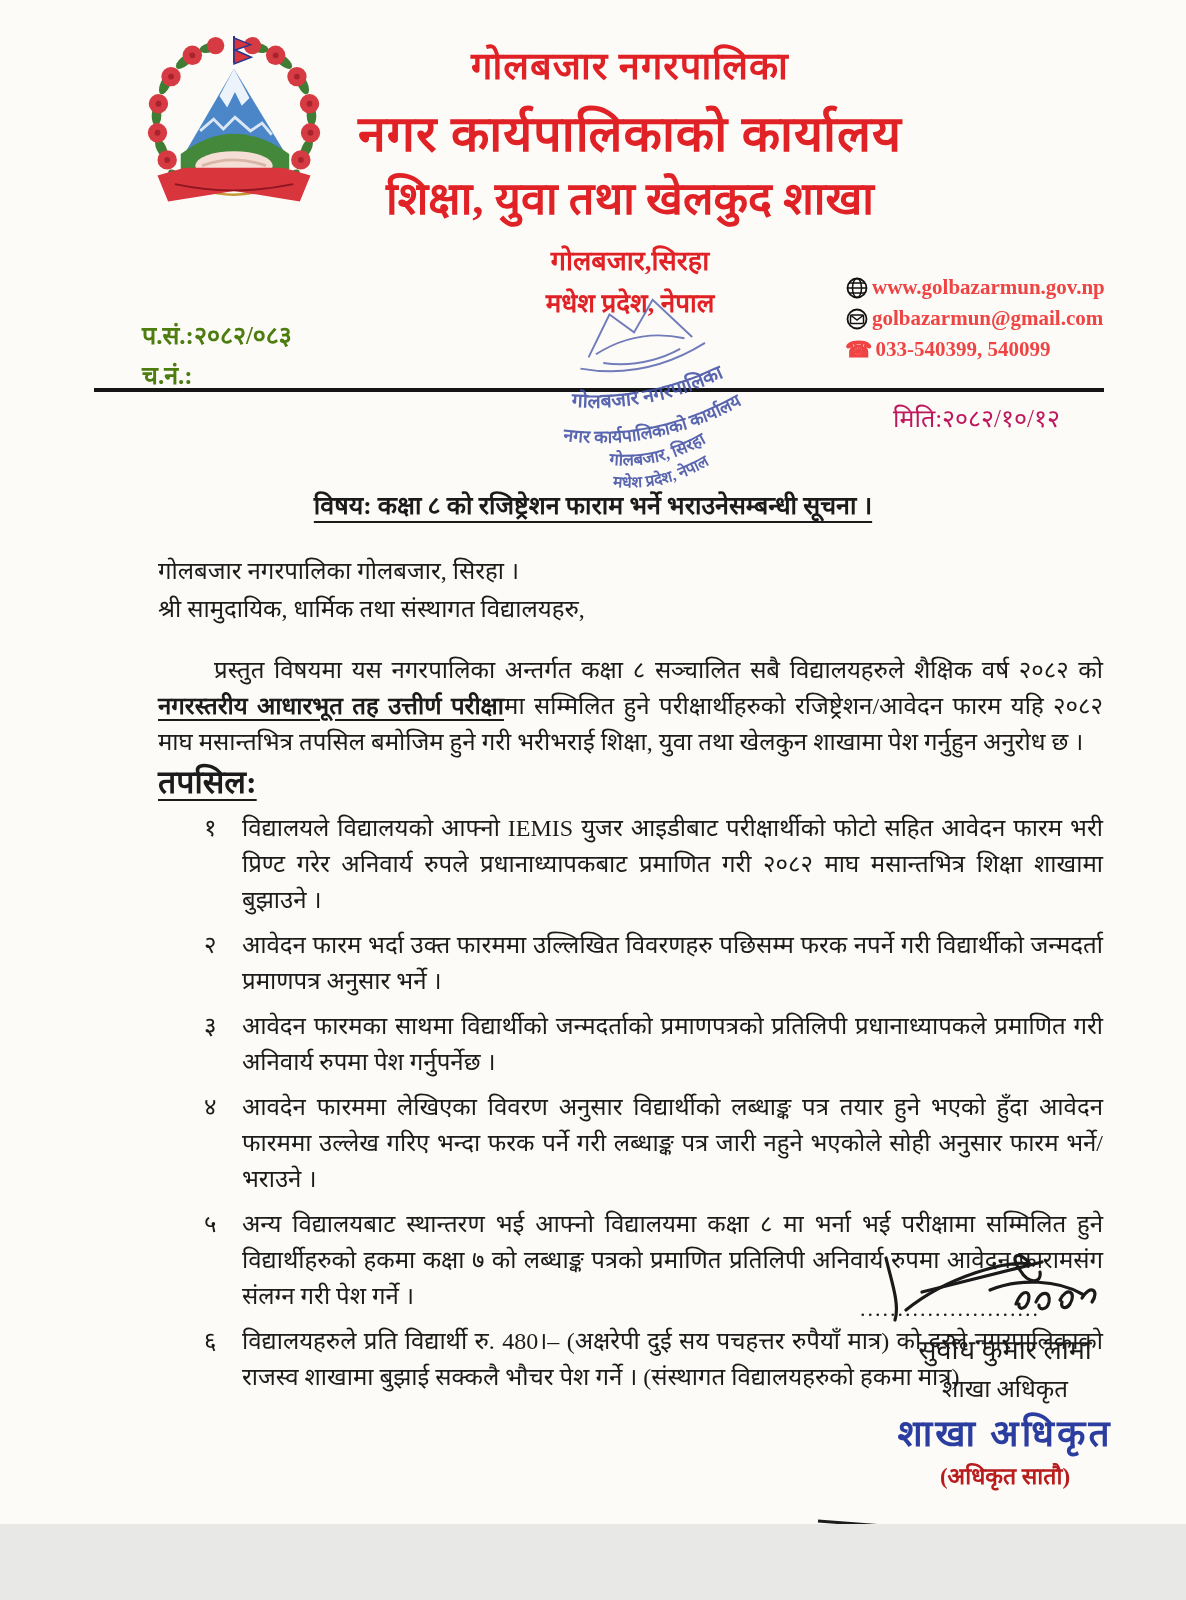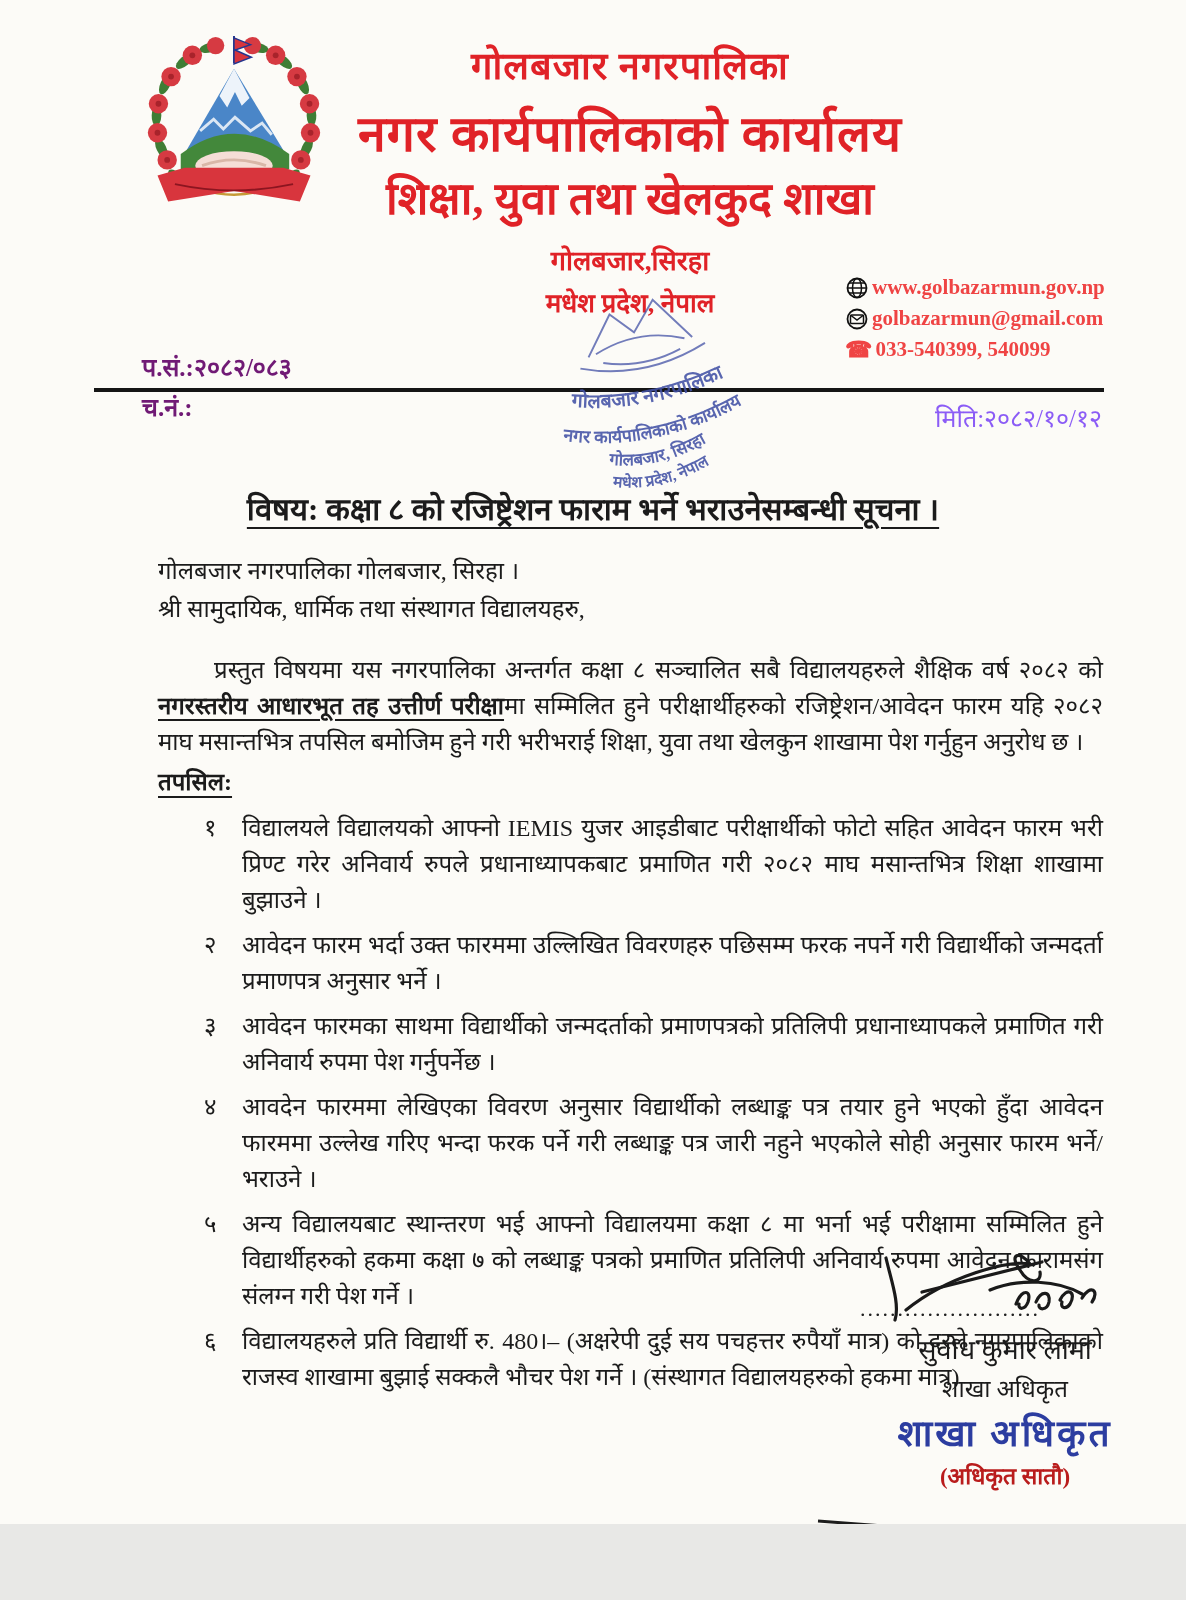--- a/index.html
+++ b/index.html
@@ -16,35 +16,35 @@
   .t-office{font-size:50px; font-weight:bold; margin-top:8px; letter-spacing:1px;}
   .t-dept{font-size:45px; font-weight:bold; }
   .t-addr{font-size:27px; font-weight:bold; margin-top:14px;}
   .t-prov{font-size:26px; font-weight:bold; margin-top:6px;}
   
   .contact{position:absolute; left:845px; top:272px; width:300px; font-size:21px; font-weight:bold; color:#ef4444;}
   .contact .row{display:flex; align-items:center; gap:3px; line-height:31px; white-space:nowrap;}
   .contact svg{flex:0 0 auto;}
   .phone-glyph{font-size:22px;}
   
-  .refs{position:absolute; left:142px; top:316px; font-size:25px; font-weight:bold; color:#701a75; line-height:40px;margin-top:32px;}
+  .refs{position:absolute; left:142px; top:316px; font-size:25px; font-weight:bold; color:#4d7c0f; line-height:40px;}
   .rule{position:absolute; left:94px; top:388px; width:1010px; height:4px; background:#151515;}
-  .date-line{position:absolute; left:935px; top:400px; font-size:25px; color:#8b5cf6;}
+  .date-line{position:absolute; left:893px; top:400px; font-size:25px; color:#be185d;}
   
   .stamp{position:absolute; left:518px; top:288px; width:260px; height:215px; transform:rotate(-9deg); opacity:.88; pointer-events:none;}
   .stamp text{fill:#4352a6; font-weight:bold; font-family:"Liberation Serif", serif;}
   
   .subject{position:absolute; left:0; top:487px; width:100%; text-align:center;}
-  .subject span{font-size:31px; font-weight:bold; text-decoration:underline; text-underline-offset:7px; text-decoration-thickness:2px;}
+  .subject span{font-size:25px; font-weight:bold; text-decoration:underline; text-underline-offset:7px; text-decoration-thickness:2px;}
   
   .content{position:absolute; left:158px; top:552px; width:945px; font-size:24px; line-height:36px;}
   .addressee div{line-height:38px;}
   .para{margin-top:24px; text-indent:56px; text-align:justify;}
   .para .bold-underline{font-weight:bold; text-decoration:underline; text-underline-offset:5px; text-decoration-thickness:2px;}
-  .list-heading{font-weight:bold; font-size:24px; text-decoration:underline; text-underline-offset:6px; text-decoration-thickness:2px; margin-top:4px;}
+  .list-heading{font-weight:bold; font-size:32px; text-decoration:underline; text-underline-offset:6px; text-decoration-thickness:2px; margin-top:4px;}
   ol.points{list-style:none; margin:10px 0 0 0; padding:0;}
   ol.points li{display:flex; margin-bottom:9px;}
   ol.points .num{flex:0 0 38px; margin-left:46px; font-weight:normal;}
   ol.points .txt{flex:1; text-align:justify;}
   
   .sig-block{position:absolute; left:830px; top:1244px; width:350px; text-align:center;}
   .sig-scribble{position:relative; height:86px;}
   .sig-scribble svg{position:absolute; left:40px; top:0;}
   .sig-dots{position:absolute; left:30px; top:52px; font-size:22px; letter-spacing:2px; color:#222;}
   .sig-name{font-size:27px; }

